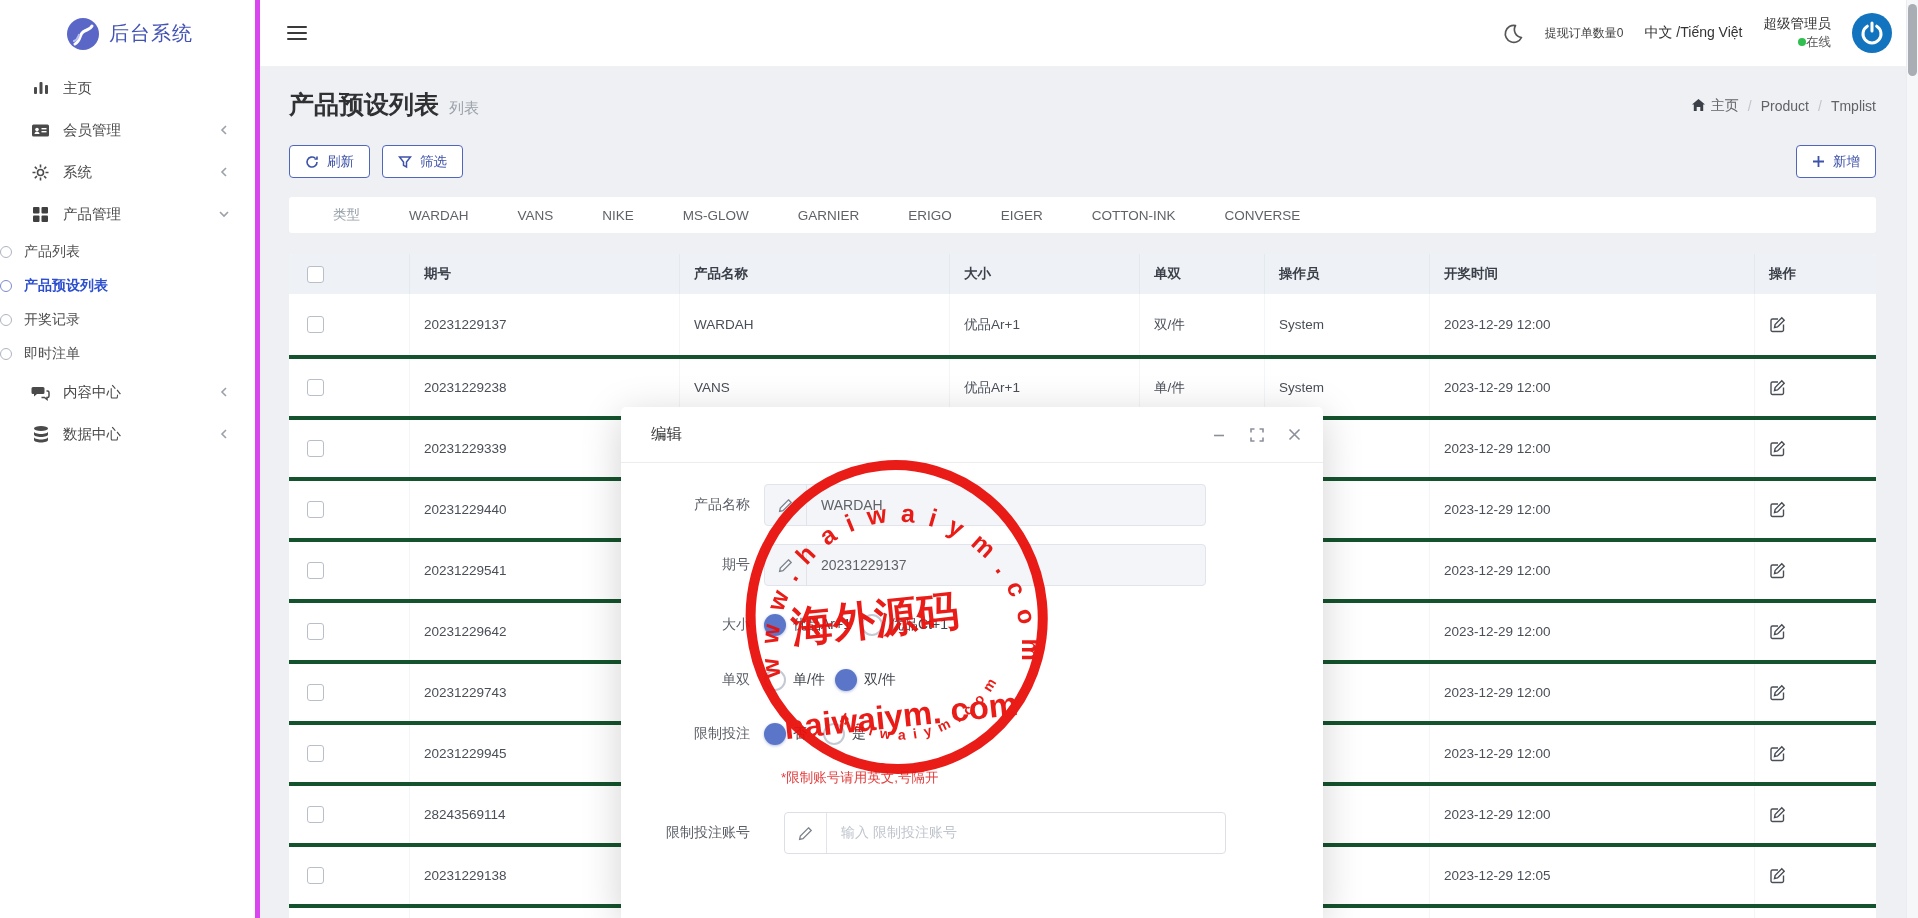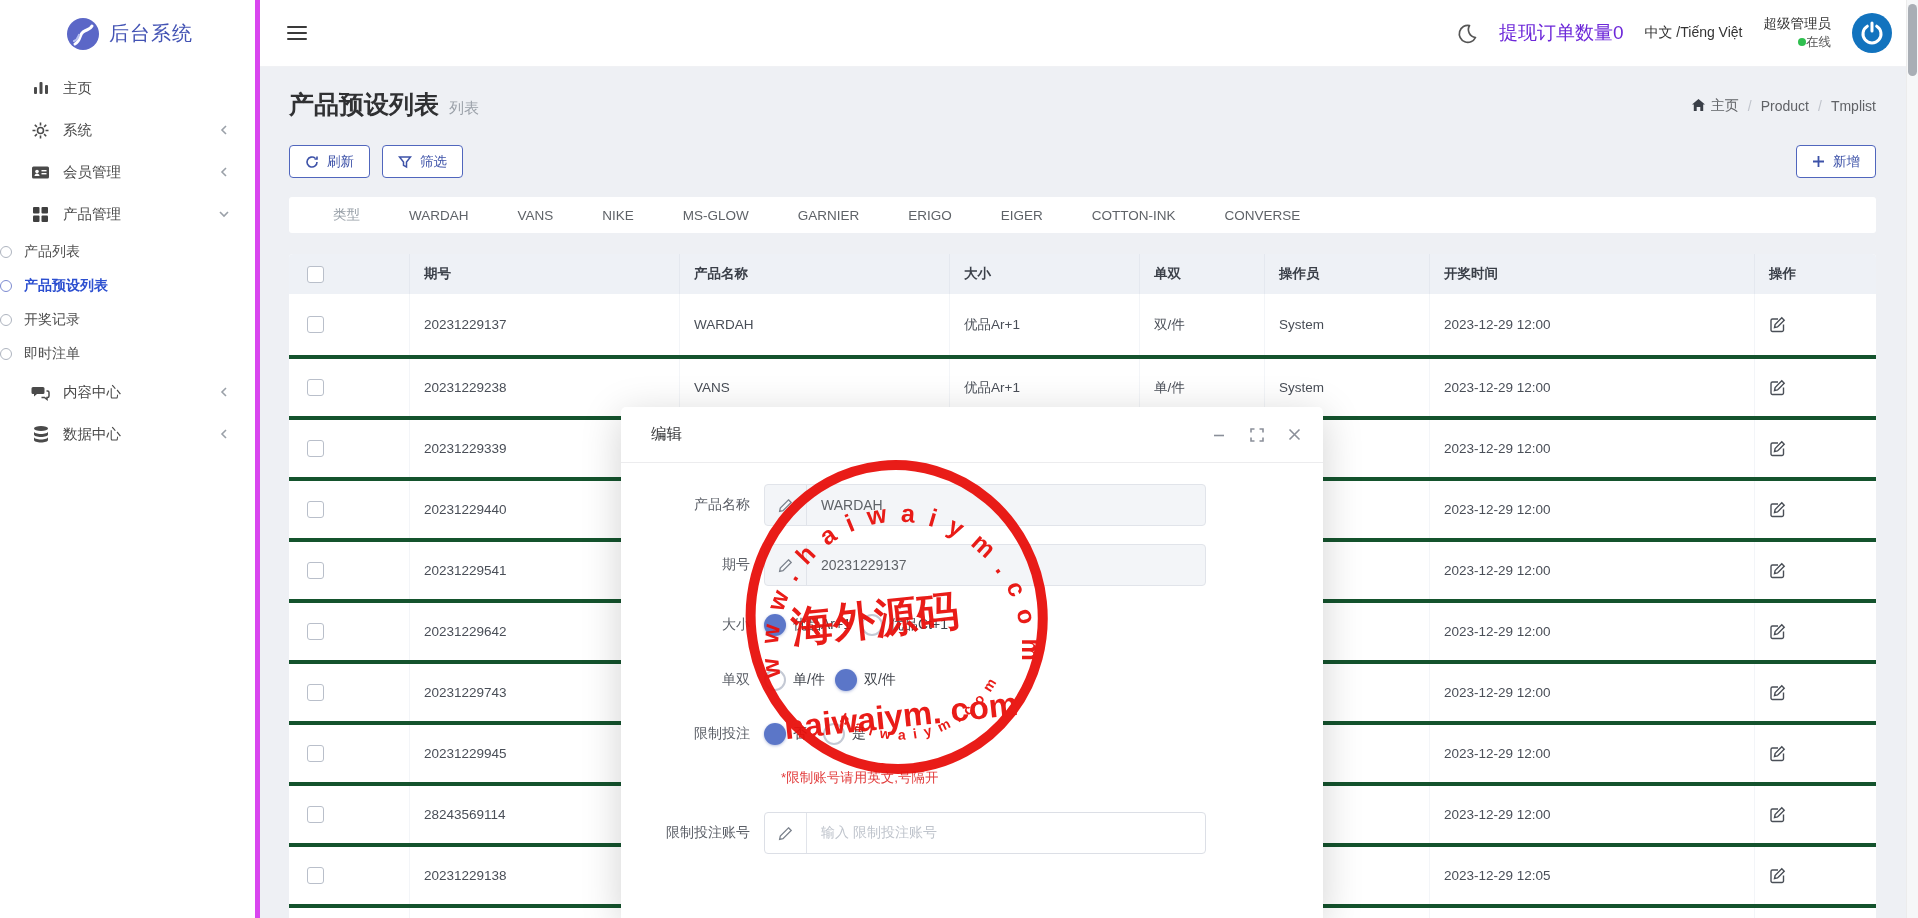--- a/index.html
+++ b/index.html
@@ -20,21 +20,21 @@
   .sub-item .si-label { font-size:14px; }
   .sub-item.active { color:#2c4fd0; font-weight:bold; }
   .sub-item.active .ring { border-color:#7d8bd0; }
 
   
   .topbar { position:absolute; left:260px; top:0; right:0; height:67px; background:#fff;
             border-bottom:1px solid #f0f1f4; display:flex; align-items:center; z-index:4; }
   .hamburger { width:20px; height:14px; margin-left:27px; display:flex; flex-direction:column; justify-content:space-between; cursor:pointer; }
   .hamburger i { display:block; height:2px; background:#3a3a3a; border-radius:1px; }
   .tb-right { margin-left:auto; display:flex; align-items:center; margin-right:26px; gap:21px; }
-  .withdraw { color:#6d28d9; font-size:19px; cursor:pointer; }
+  .withdraw { color:#404040; font-size:12px; cursor:pointer; }
   .lang { color:#333; font-size:14px; cursor:pointer; }
   .admin-block { text-align:right; line-height:1.35; }
   .admin-name { font-size:13.5px; color:#333; }
   .online { font-size:12.5px; color:#555; display:flex; align-items:center; justify-content:flex-end; }
   .dot { width:8px; height:8px; border-radius:50%; background:#2fbf4f; }
   .avatar { width:40px; height:40px; border-radius:50%; background:#1273be; display:flex; align-items:center; justify-content:center; cursor:pointer; }
 
   
   .content { position:absolute; left:260px; top:67px; right:0; bottom:0; background:#eef0f4; padding:21px 0 0 29px; }
   .inner { width:1587px; }
@@ -75,21 +75,21 @@
   .modal { position:absolute; left:621px; top:407px; width:702px; height:511px; background:#fff;
            border-radius:5px 5px 0 0; box-shadow:0 8px 40px rgba(0,0,0,.18); z-index:20; }
   .m-head { height:56px; border-bottom:1px solid #ececee; display:flex; align-items:center; padding:0 22px 0 30px; }
   .m-title { font-size:15.5px; color:#303133; }
   .m-ctrls { margin-left:auto; display:flex; align-items:center; gap:24px; color:#8a8f99; }
   .m-ctrls .mc { cursor:pointer; display:flex; align-items:center; }
   .frow { position:absolute; left:0; right:0; display:flex; align-items:center; }
   .flabel { width:143px; text-align:right; padding-right:14px; font-size:14px; color:#5a5e66; flex:none; }
   .finput { height:42px; width:442px; border:1px solid #e1e4ea; border-radius:4px; display:flex; align-items:center;
             background:#f3f5f8; overflow:hidden; }
-  .finput.editable { background:#fff; border-color:#dcdfe6; }
+  .finput.editable { background:#fff; border-color:#dcdfe6;margin-left:20px; }
   .fprefix { width:42px; align-self:stretch; border-right:1px solid #e1e4ea; display:flex; align-items:center; justify-content:center; flex:none; }
   .fvalue { font-size:14px; color:#5f6368; padding-left:14px; }
   .fplaceholder { font-size:14px; color:#bfc4cc; padding-left:14px; }
   .radios { display:flex; align-items:center; }
   .ropt { display:flex; align-items:center; margin-right:0; cursor:pointer; }
   .rdot { width:22px; height:22px; border-radius:50%; border:2px solid #c4c9d4; background:#fff; flex:none; }
   .ropt.on .rdot { border:none; background:#5b76c8; box-shadow:0 1px 3px rgba(40,70,160,.35); }
   .rtext { font-size:14px; color:#3f434b; margin-left:7px; }
   .g10 { gap:10px; } .g16 { gap:16px; }
   .fnote { position:absolute; left:160px; top:362px; font-size:13.5px; color:#e23c3c; }
@@ -124,44 +124,44 @@
           <rect x="2" y="8" width="3" height="7" rx="1"></rect>
           <rect x="7.5" y="3" width="3" height="12" rx="1"></rect>
           <rect x="13" y="6" width="3" height="9" rx="1"></rect>
         </svg>
     </span>
     <span class="mi-label">主页</span>
   </div>
 
   <div class="menu-item">
     <span class="mi-icon">
-      <svg width="19" height="19" viewBox="0 0 19 19" fill="none" stroke="#4a4a4a" stroke-width="1.6">
-          <circle cx="9.5" cy="9.5" r="3"></circle>
-          <path d="M9.5 1.5v3M9.5 14.5v3M1.5 9.5h3M14.5 9.5h3M3.8 3.8l2.1 2.1M13.1 13.1l2.1 2.1M15.2 3.8l-2.1 2.1M5.9 13.1l-2.1 2.1"></path>
-        </svg>
-    </span>
-    <span class="mi-label">系统</span>
-    <span class="chev">
-        <svg width="10" height="10" viewBox="0 0 10 10" fill="none" stroke="#9aa0a8" stroke-width="1.6">
-          <path d="M7 1 L3 5 L7 9"></path>
-        </svg>
-      </span>
-  </div>
-
-  <div class="menu-item">
-    <span class="mi-icon">
       <svg width="19" height="19" viewBox="0 0 19 19">
           <rect x="1" y="3.5" width="17" height="12" rx="1.5" fill="#4a4a4a"></rect>
           <circle cx="6" cy="8.5" r="1.8" fill="#fff"></circle>
           <path d="M3.5 13 c0-1.6 1.2-2.5 2.5-2.5 s2.5.9 2.5 2.5z" fill="#fff"></path>
           <rect x="10.5" y="7" width="5" height="1.4" fill="#fff"></rect>
           <rect x="10.5" y="10" width="5" height="1.4" fill="#fff"></rect>
         </svg>
     </span>
     <span class="mi-label">会员管理</span>
+    <span class="chev">
+        <svg width="10" height="10" viewBox="0 0 10 10" fill="none" stroke="#9aa0a8" stroke-width="1.6">
+          <path d="M7 1 L3 5 L7 9"></path>
+        </svg>
+      </span>
+  </div>
+
+  <div class="menu-item">
+    <span class="mi-icon">
+      <svg width="19" height="19" viewBox="0 0 19 19" fill="none" stroke="#4a4a4a" stroke-width="1.6">
+          <circle cx="9.5" cy="9.5" r="3"></circle>
+          <path d="M9.5 1.5v3M9.5 14.5v3M1.5 9.5h3M14.5 9.5h3M3.8 3.8l2.1 2.1M13.1 13.1l2.1 2.1M15.2 3.8l-2.1 2.1M5.9 13.1l-2.1 2.1"></path>
+        </svg>
+    </span>
+    <span class="mi-label">系统</span>
     <span class="chev">
         <svg width="10" height="10" viewBox="0 0 10 10" fill="none" stroke="#9aa0a8" stroke-width="1.6">
           <path d="M7 1 L3 5 L7 9"></path>
         </svg>
       </span>
   </div>
 
   <div class="menu-item">
     <span class="mi-icon">
       <svg width="17" height="17" viewBox="0 0 17 17" fill="#3f3f3f">

